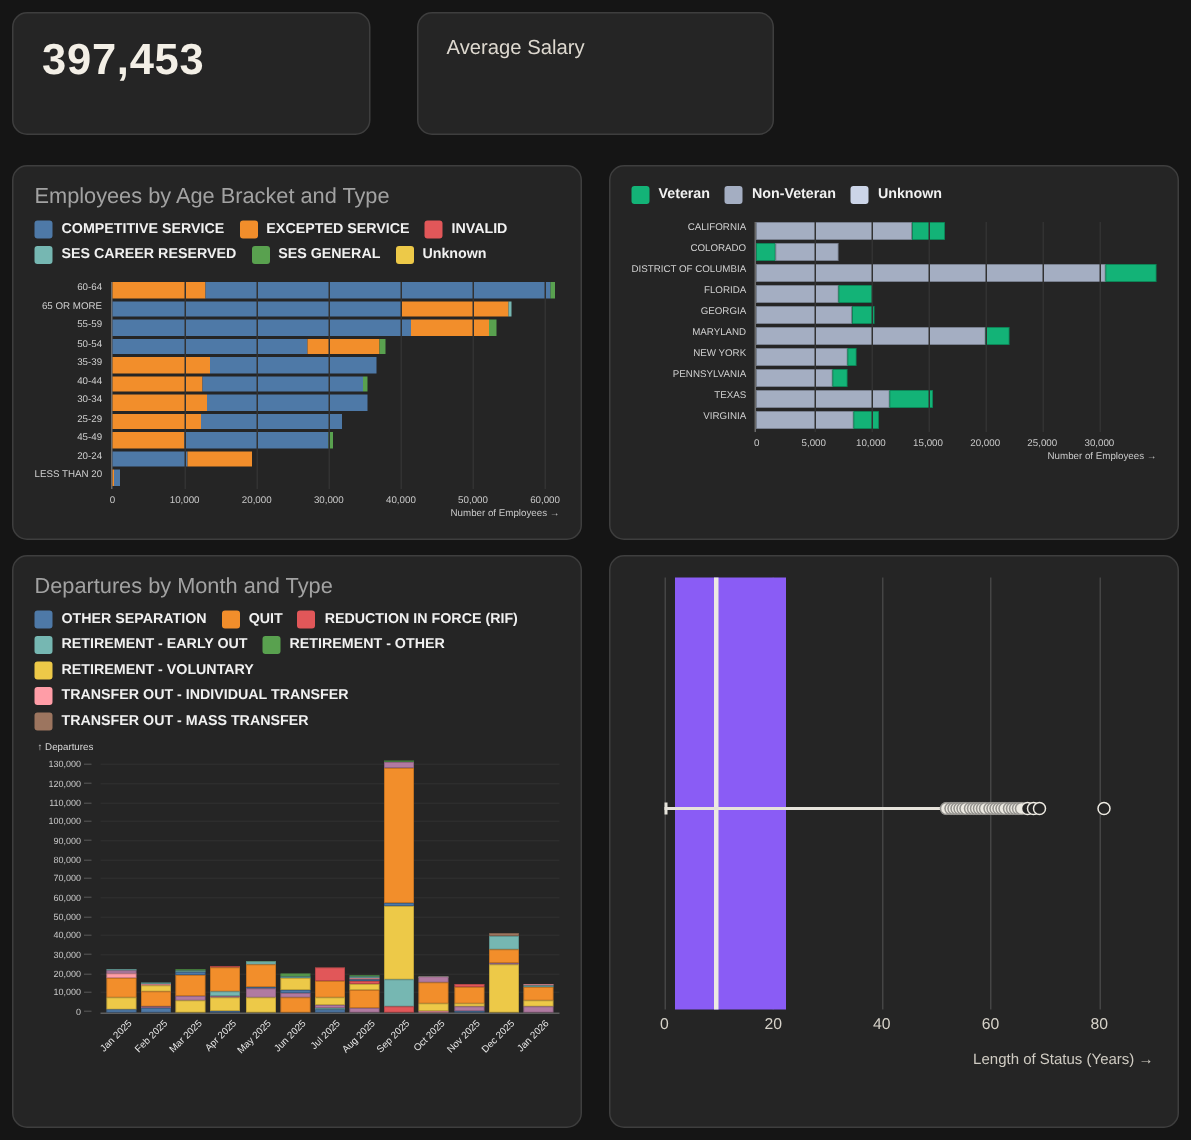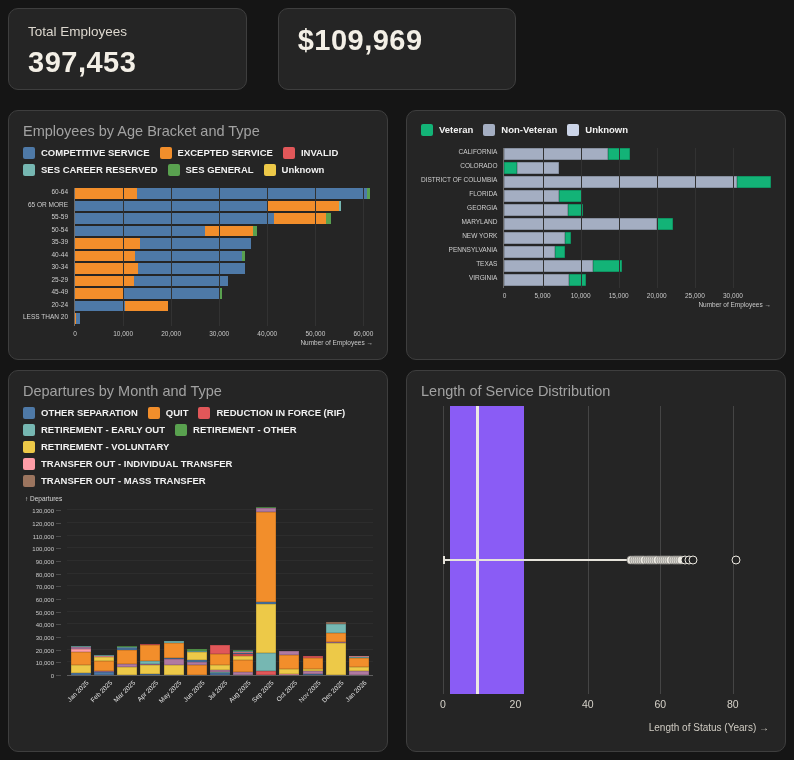--- a/index.html
+++ b/index.html
@@ -63,25 +63,24 @@
     background:#252525; border:1.6px solid #edeae2; transform:translate(-50%,-50%); }
   .bticks { position:relative; height:18px; margin:4px 2px 0 22px; }
   .btick { position:absolute; transform:translateX(-50%); font-size:10.5px; color:#d6d2c9; }
   .blabel { text-align:right; font-size:10px; color:#cfcbc2; margin:6px 2px 0 0; }
 </style>
 </head>
 <body>
 
 <div class="kpi-row">
   <div class="panel kpi-card">
-    <div class="kpi-label">Total Employees</div>
     <div class="kpi-value">397,453</div>
   </div>
   <div class="panel kpi-card">
-    <div class="kpi-value">$109,969</div>
+    <div class="kpi-label">Average Salary</div>
   </div>
 </div>
 
 <div class="charts-grid">
   <div class="panel chart-panel">
     <h2 class="chart-title">Employees by Age Bracket and Type</h2>
     <div class="legend" id="legendA">
         <div class="lg-item">
           <span class="lg-swatch" style="background: rgb(78, 121, 167);"></span>
           <span class="lg-label">COMPETITIVE SERVICE</span>
@@ -488,21 +487,20 @@
                   <div class="vseg" style="height: 1.27407px; background: rgb(255, 157, 167);"></div>
                 </div>
                 <div class="vmonth">Jan 2026</div>
               </div>
             </div>
           </div>
         </div>
       </div>
   </div>
   <div class="panel chart-panel">
-    <h2 class="chart-title">Length of Service Distribution</h2>
     <div id="chartD">
         <div class="bplot">
           <div class="bgridline" style="left: 0%;"></div>
           <div class="bgridline" style="left: 22.2222%;"></div>
           <div class="bgridline" style="left: 44.4444%;"></div>
           <div class="bgridline" style="left: 66.6667%;"></div>
           <div class="bgridline" style="left: 88.8889%;"></div>
           <div class="bbox" style="left: 2.22222%; width: 22.5556%; background: rgb(138, 92, 245);"></div>
           <div class="bmedian" style="left: 10%;"></div>
           <div class="bwhisker" style="left: 0%; width: 57.7778%; top: 53%;"></div>

